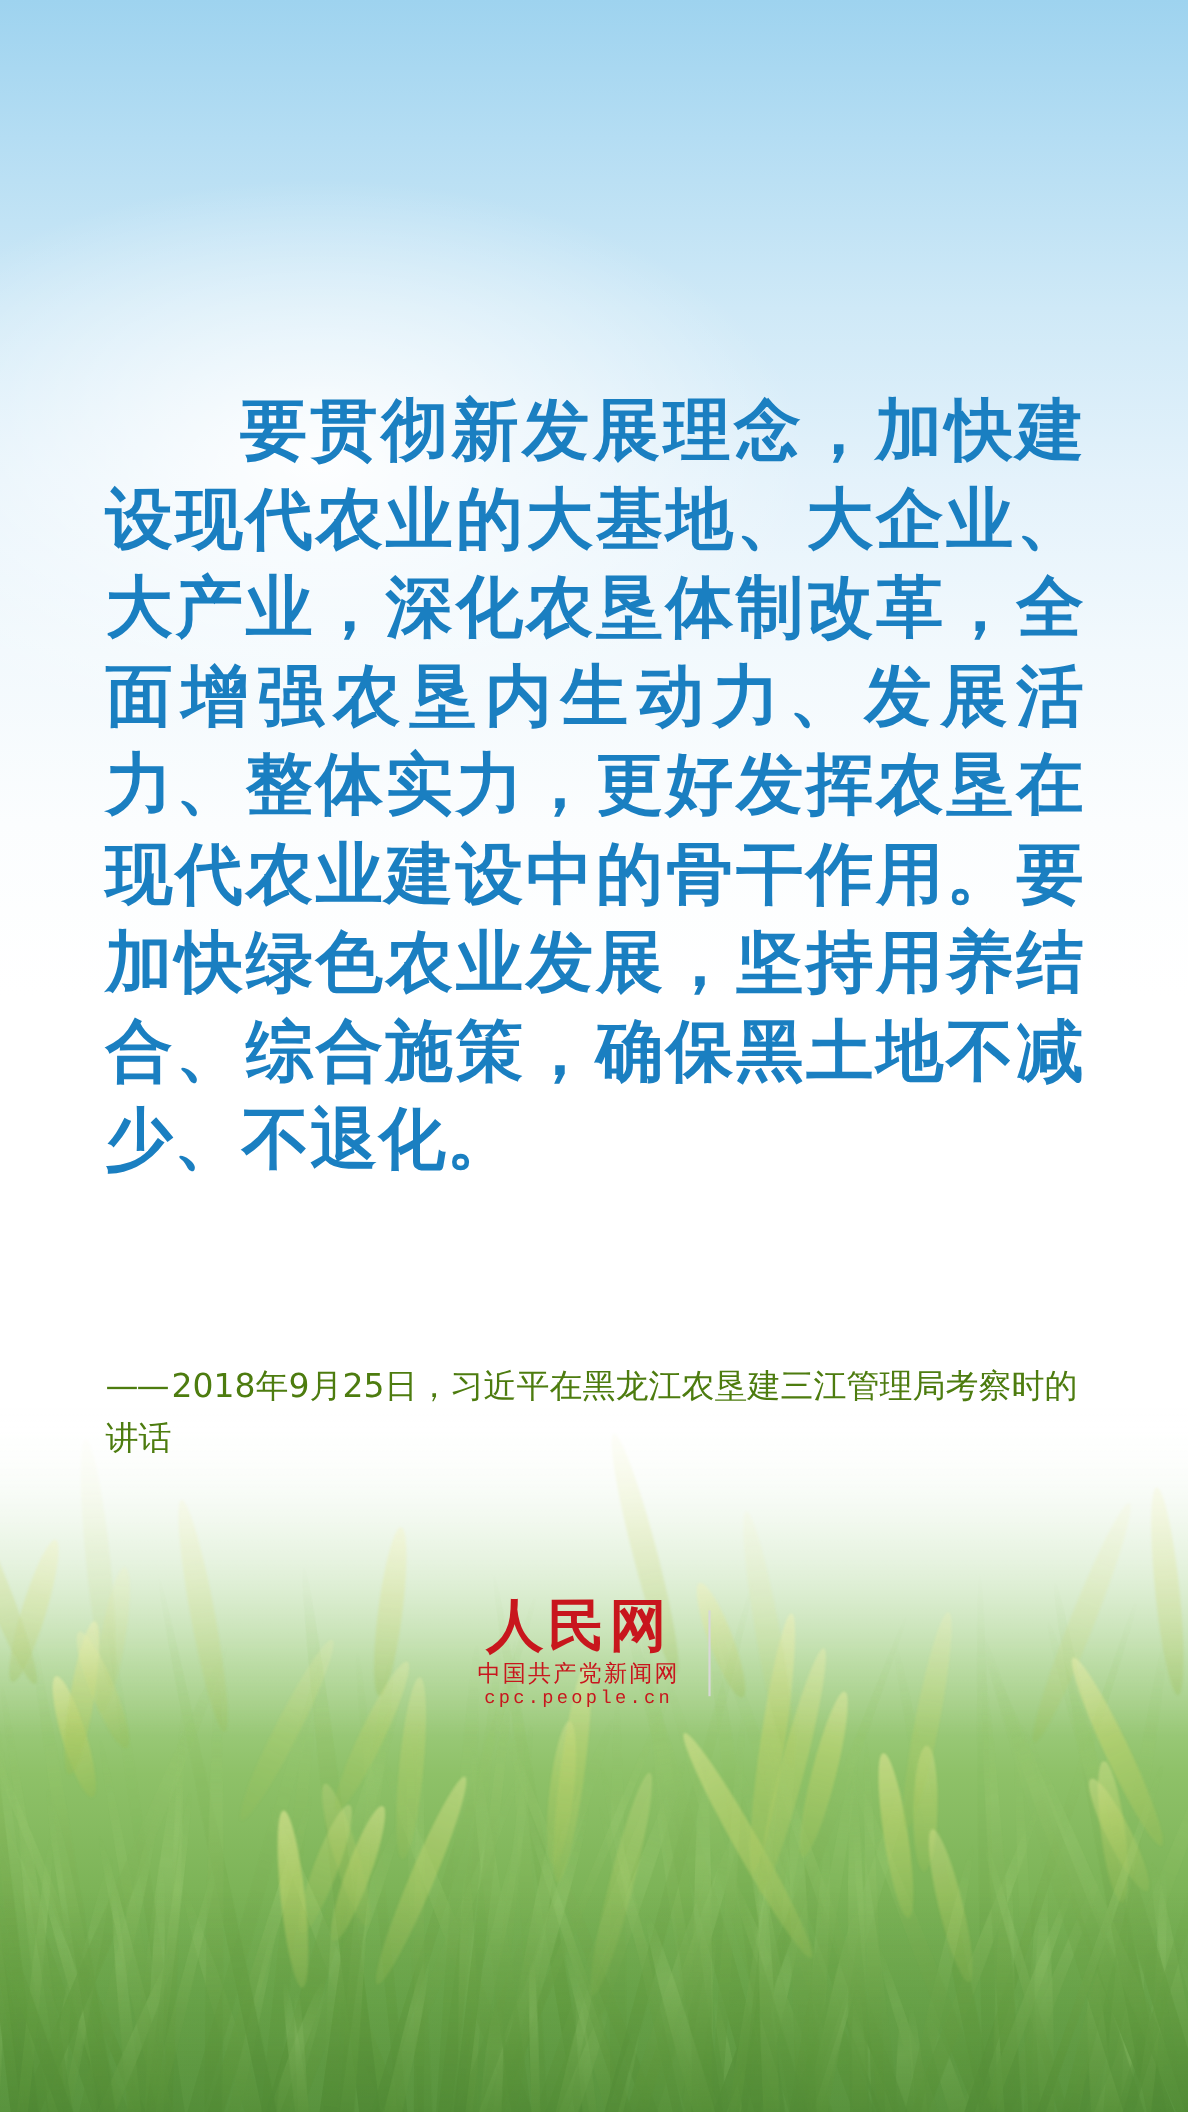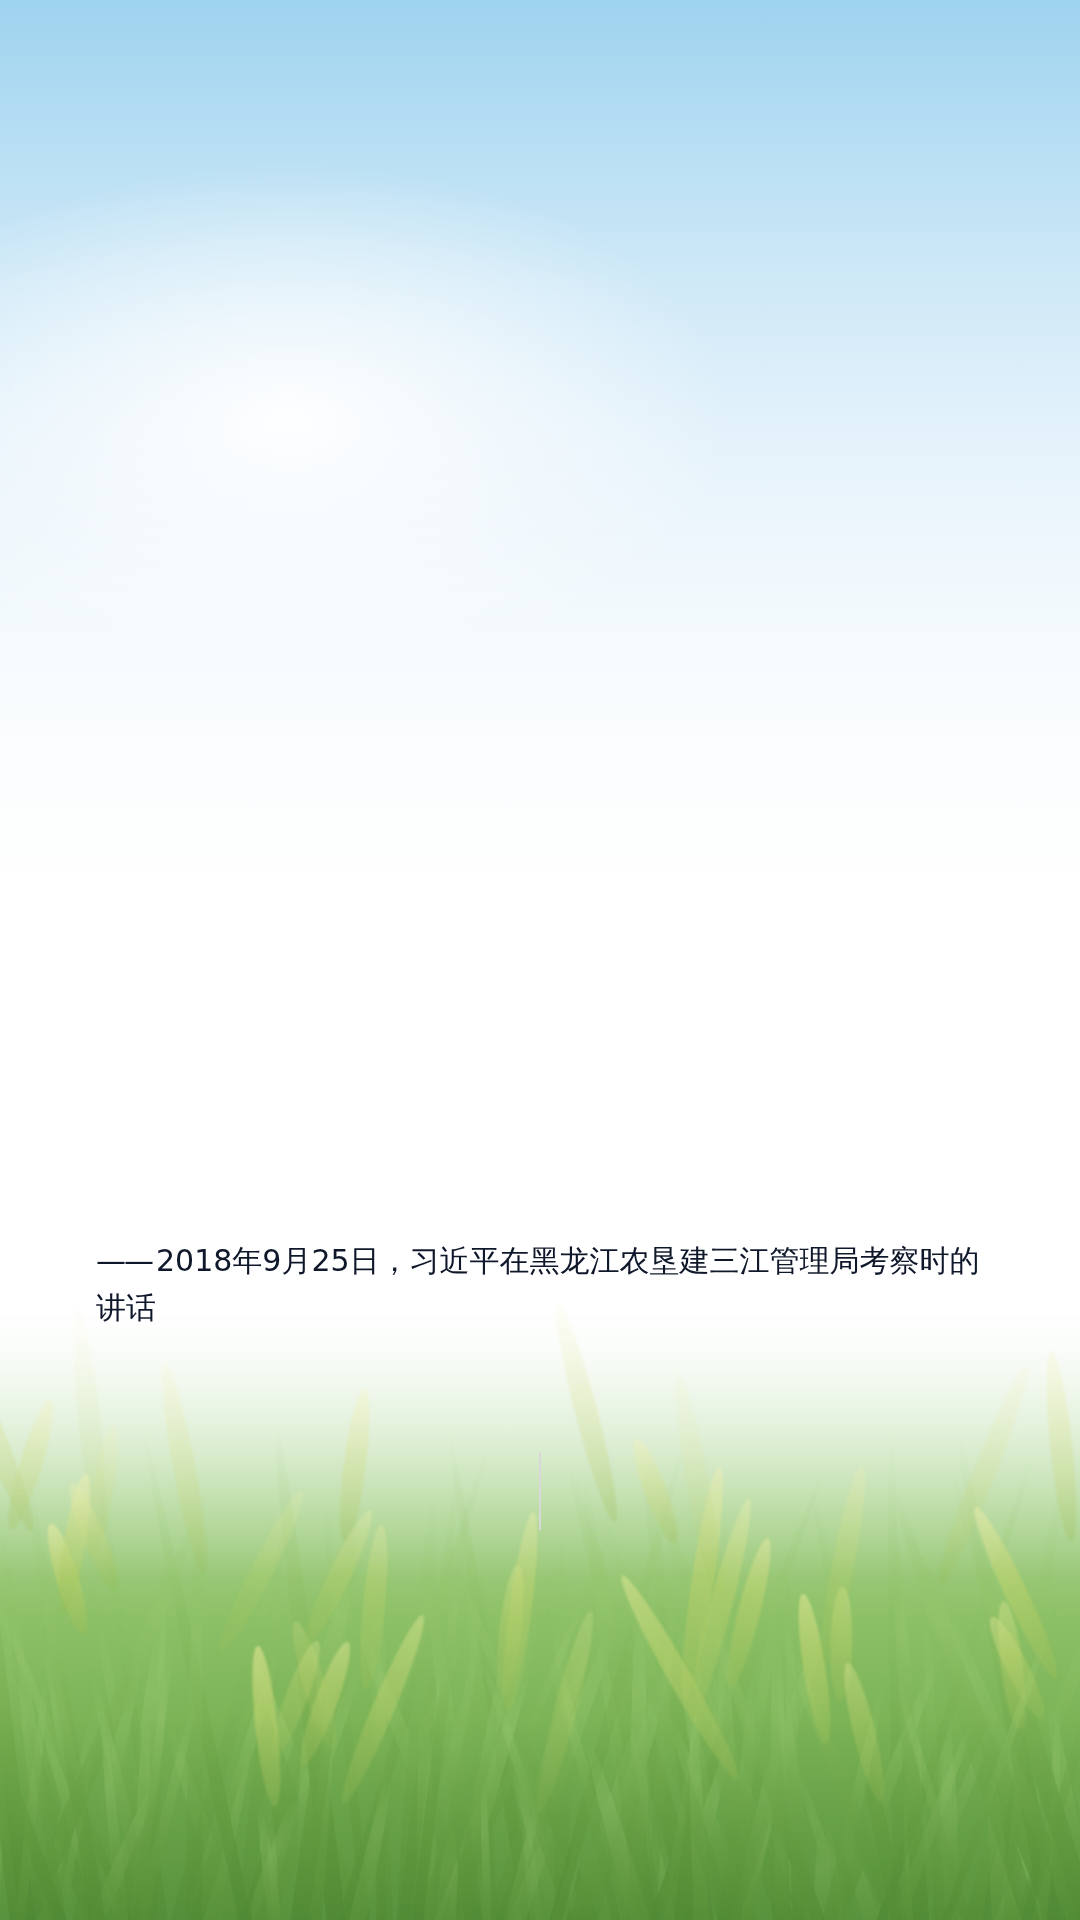--- a/index.html
+++ b/index.html
@@ -124,21 +124,21 @@
     font-family: "DejaVu Sans", "Liberation Sans", sans-serif;
   }
   .quote .indent { display: inline-block; width: 120px; }
 
   
   .attribution {
     position: absolute;
     left: 96px;
     top: 1238px;
     width: 890px;
-    color: #0f172a;
+    color: #4d7c0f;
     font-size: 30px;
     line-height: 1.55;
     font-weight: 400;
     font-family: "DejaVu Sans", "Liberation Sans", sans-serif;
   }
   .attribution .dash {
     letter-spacing: -2px;
     margin-right: 4px;
   }
 
@@ -442,24 +442,30 @@
         <div class="grain" style="left: 163.58px; bottom: 370.827px; height: 113.972px; transform: rotate(-22.2deg); opacity: 0.55;"></div>
         <div class="grain" style="left: 555.643px; bottom: 249.625px; height: 200.801px; transform: rotate(7.6deg); opacity: 0.59;"></div>
         <div class="grain" style="left: 414.814px; bottom: 270.148px; height: 166.364px; transform: rotate(5.4deg); opacity: 0.46;"></div>
         <div class="grain" style="left: 1119.58px; bottom: 419.333px; height: 189.931px; transform: rotate(-5.9deg); opacity: 0.74;"></div>
         <div class="grain" style="left: 324.09px; bottom: 152.797px; height: 162.443px; transform: rotate(-6.1deg); opacity: 0.77;"></div>
       </div>
     <div class="field-bottom-shade"></div>
     <div class="field-haze"></div>
   </div>
 
+  <div class="quote"><span class="indent"></span><span>要贯彻新发展理念，加快建设现代农业的大基地、大企业、大产业，深化农垦体制改革，全面增强农垦内生动力、发展活力、整体实力，更好发挥农垦在现代农业建设中的骨干作用。要加快绿色农业发展，坚持用养结合、综合施策，确保黑土地不减少、不退化。</span></div>
 
   <div class="attribution"><span class="dash">——</span><span>2018年9月25日，习近平在黑龙江农垦建三江管理局考察时的讲话</span></div>
 
   <div class="logos">
 
+    <div class="logo-people">
+      <div class="cn">人民网</div>
+      <div class="sub">中国共产党新闻网</div>
+      <div class="url">cpc.people.cn</div>
+    </div>
 
     <div class="logo-divider"></div>
 
 
   </div>
 
 </div>
 
 </body></html>

